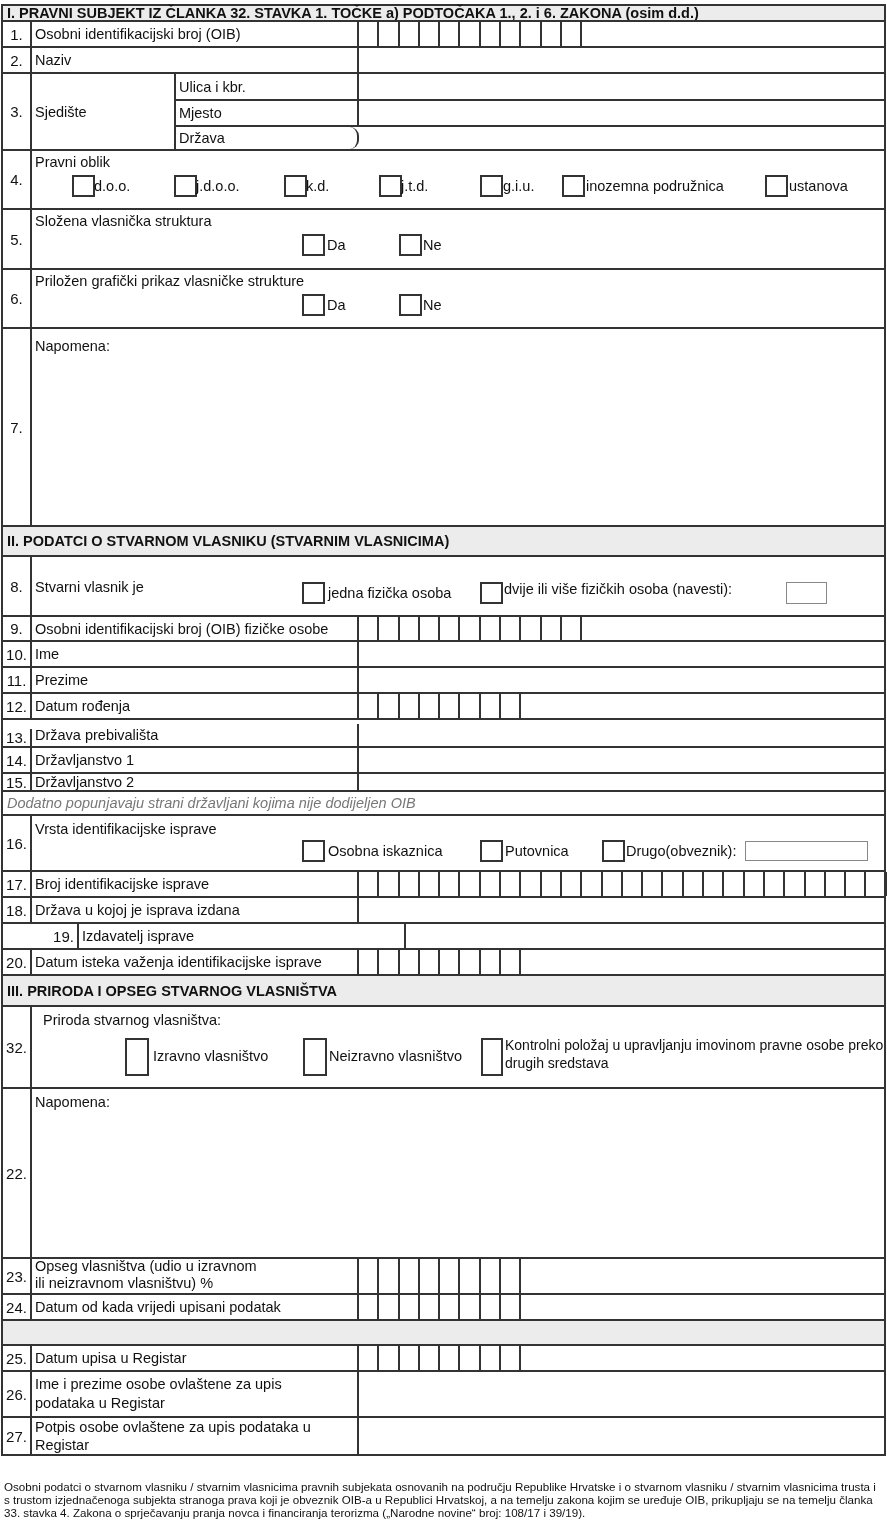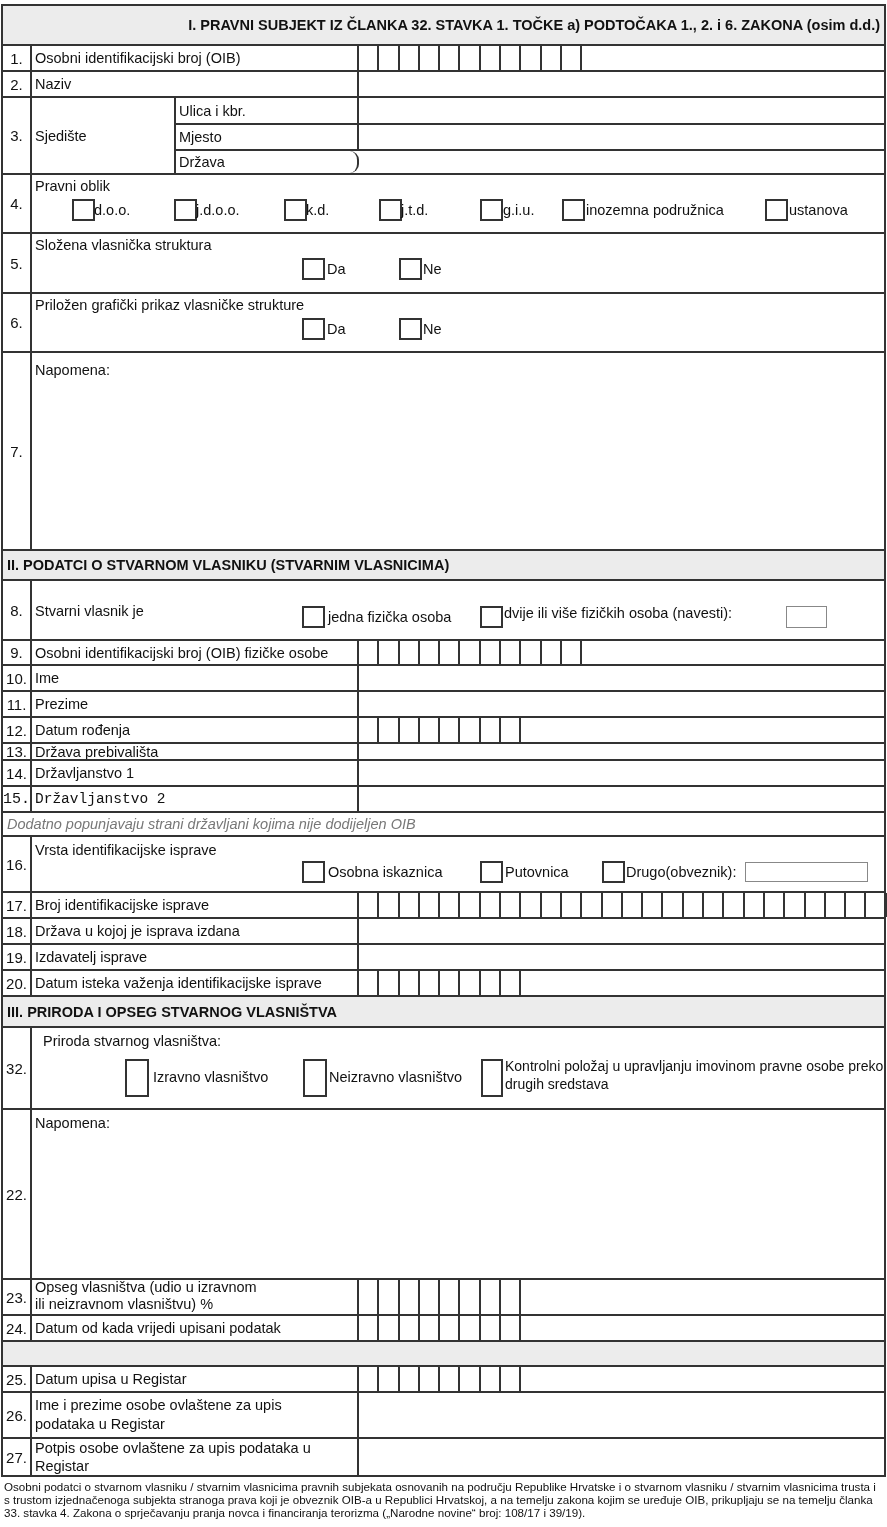--- a/index.html
+++ b/index.html
@@ -23,21 +23,21 @@
   .note { font-style: italic; color: #777; font-size: 14.5px; padding: 0 4px; display: flex; align-items: center; }
   .sub-row { display: flex; border-top: 2px solid #333; }
   .sub-row:first-child { border-top: none; }
   .footer { position: absolute; left: 4px; top: 1480px; width: 880px; font-size: 11.6px; line-height: 13px; color: #111; }
 </style>
 </head>
 <body>
 
 <div class="form">
 
-  <div class="row section" style="height:40px;justify-content:flex-end;">
+  <div class="row section" style="height:16px;">
     <span>I. PRAVNI SUBJEKT IZ ČLANKA 32.  STAVKA 1. TOČKE a) PODTOČAKA 1., 2. i 6.  ZAKONA (osim d.d.)</span>
   </div>
 
   <div class="row" style="height:26px;">
     <div class="num">1.</div>
     <div class="lbl">Osobni identifikacijski broj (OIB)</div>
     <div class="val boxes">
         <div class="box"></div>
         <div class="box"></div>
         <div class="box"></div>
@@ -181,33 +181,33 @@
         <div class="box"></div>
         <div class="box"></div>
         <div class="box"></div>
         <div class="box"></div>
         <div class="box"></div>
         <div class="box"></div>
         <div class="box"></div>
       </div>
   </div>
 
-  <div class="row" style="height:17px;">
+  <div class="row" style="height:28px;align-items:flex-end;">
     <div class="num">13.</div>
     <div class="lbl">Država prebivališta</div>
     <div class="val"></div>
   </div>
 
   <div class="row" style="height:26px;">
     <div class="num">14.</div>
     <div class="lbl">Državljanstvo 1</div>
     <div class="val"></div>
   </div>
 
-  <div class="row" style="height:26px;font-family:Liberation Mono, monospace;">
+  <div class="row" style="height:18px;">
     <div class="num">15.</div>
     <div class="lbl">Državljanstvo 2</div>
     <div class="val"></div>
   </div>
 
   <div class="row note" style="height:24px;">
     <span>Dodatno popunjavaju strani državljani kojima nije dodijeljen OIB</span>
   </div>
 
   <div class="row" style="height:56px;">
@@ -256,21 +256,21 @@
         <div class="box"></div>
       </div>
   </div>
 
   <div class="row" style="height:26px;">
     <div class="num">18.</div>
     <div class="lbl">Država u kojoj je isprava izdana</div>
     <div class="val"></div>
   </div>
 
-  <div class="row" style="height:26px;">
+  <div class="row" style="height:26px;padding-left:47px;">
     <div class="num">19.</div>
     <div class="lbl">Izdavatelj isprave</div>
     <div class="val"></div>
   </div>
 
   <div class="row" style="height:26px;">
     <div class="num">20.</div>
     <div class="lbl">Datum isteka važenja identifikacijske isprave</div>
     <div class="val boxes">
         <div class="box"></div>

